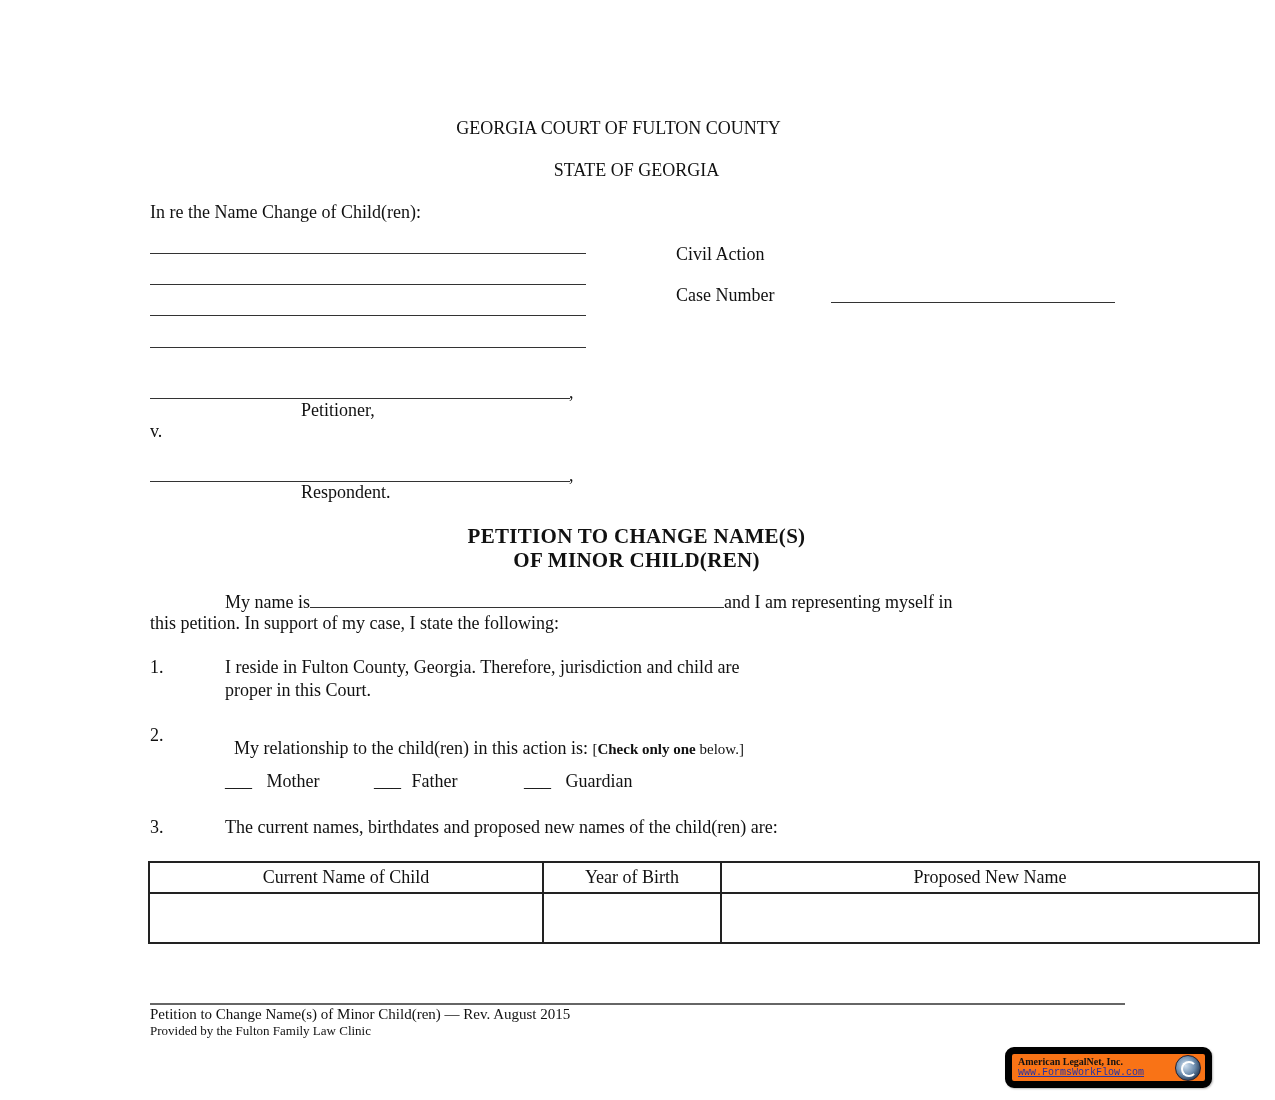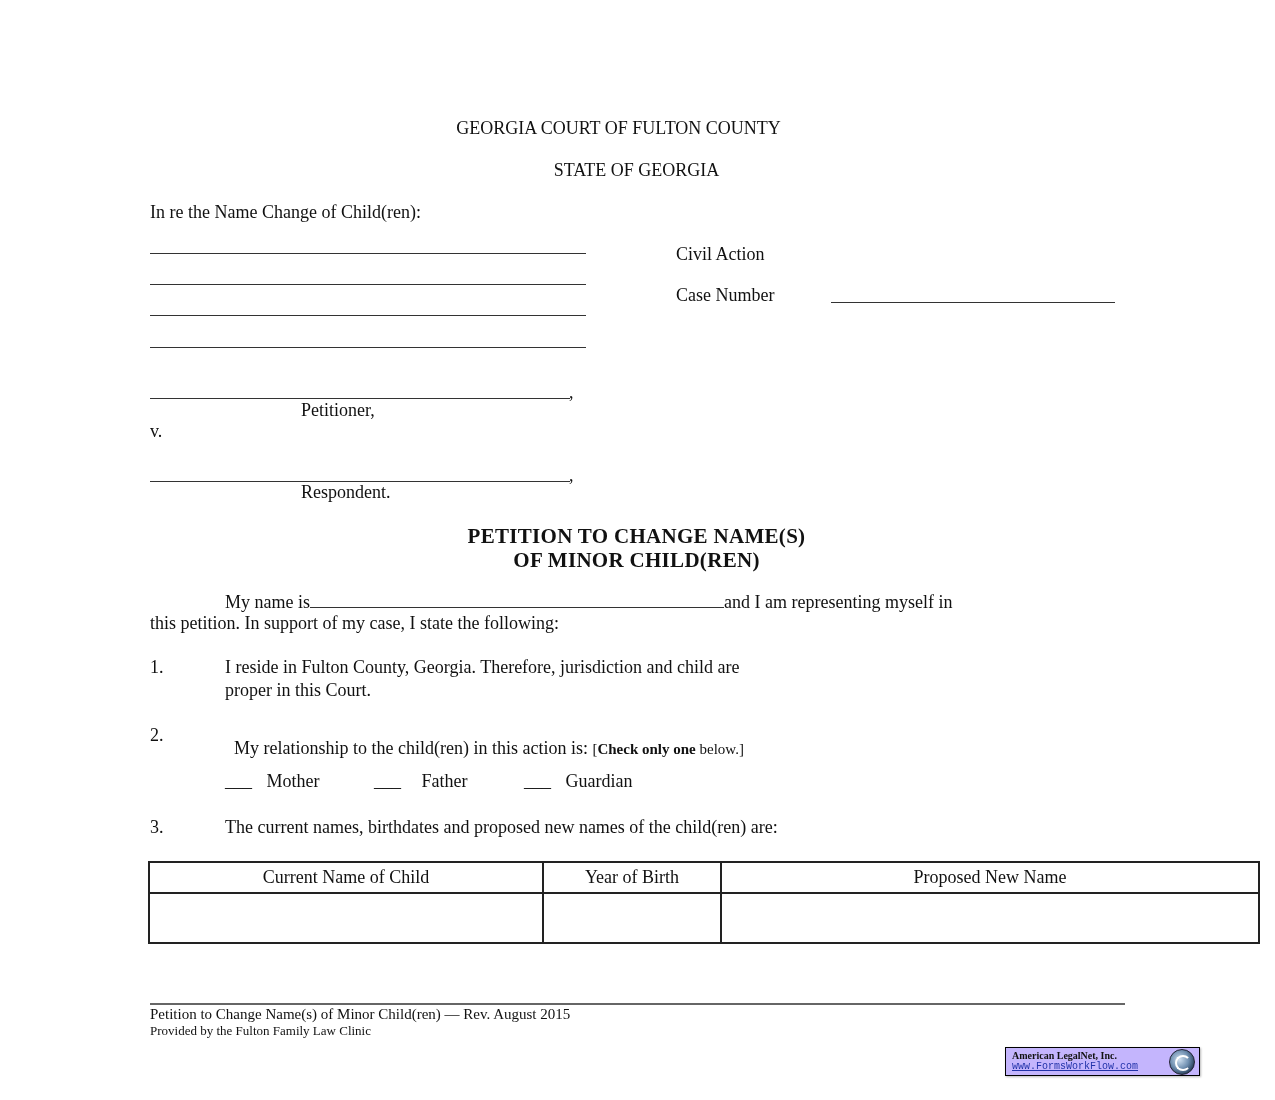--- a/index.html
+++ b/index.html
@@ -11,21 +11,21 @@
     .line { position: absolute; height: 0; border-top: 1.5px solid #333; }
     .title { font-weight: bold; font-size: 21px; letter-spacing: 0.3px; }
     .blank { display: inline-block; border-bottom: 1.5px solid #333; height: 15px; vertical-align: baseline; }
     table.kids { position: absolute; left: 148px; top: 861px; width: 1112px; border-collapse: collapse; }
     table.kids th, table.kids td { border: 2px solid #222; font-weight: normal; font-size: 18px;
            font-family: "Liberation Serif", serif; padding: 0; }
     table.kids th { height: 29px; text-align: center; }
     table.kids td { height: 48px; }
     .footrule { position: absolute; left: 150px; top: 1003px; width: 975px; border-top: 2px solid #666; }
     .badge { position: absolute; left: 1005px; top: 1047px; width: 193px; height: 27px;
-             border: 1px solid #000000; border-radius: 0; background: #c4b5fd;
+             border: 7px solid #000000; border-radius: 9px; background: #f97316;
              box-shadow: 1px 1px 2px #bbb; font-family: "Liberation Serif", serif; }
     .badge .b1 { position: absolute; left: 6px; top: 2px; font-size: 10px; font-weight: bold; color: #111; }
     .badge .b2 { position: absolute; left: 6px; top: 13px; font-size: 10px; color: #2233aa; text-decoration: underline; font-family: Liberation Mono, monospace; }
     .badge .globe { position: absolute; right: 4px; top: 1px; width: 24px; height: 24px; border-radius: 50%;
              background: radial-gradient(circle at 40% 40%, #cfe0f0 0%, #6f8fb0 45%, #1f3550 80%);
              border: 1px solid #223; }
     .badge .globe::after { content: ""; position: absolute; left: 5px; top: 5px; width: 12px; height: 12px;
              border-radius: 50%; border: 2px solid #fff; border-right-color: transparent; }
   </style>
 </head>
@@ -70,21 +70,21 @@
   <span>My relationship to the child(ren) in this action is:</span>
   <span style="font-size:15px;"><span>[</span><b>Check only one</b><span> below.]</span></span>
 </div>
 
 <div class="abs t18" style="left:225px;top:771px;">
   <span>___</span>
   <span style="margin-left:10px;">Mother</span>
 </div>
 <div class="abs t18" style="left:374px;top:771px;">
   <span>___</span>
-  <span style="margin-left:16px;">Father</span>
+  <span style="margin-left:6px;">Father</span>
 </div>
 <div class="abs t18" style="left:524px;top:771px;">
   <span>___</span>
   <span style="margin-left:10px;">Guardian</span>
 </div>
 
 <div class="abs t18" style="left:150px;top:817px;">3.</div>
 <div class="abs t18" style="left:225px;top:817px;">The current names, birthdates and proposed new names of the child(ren) are:</div>
 
 <table class="kids">

